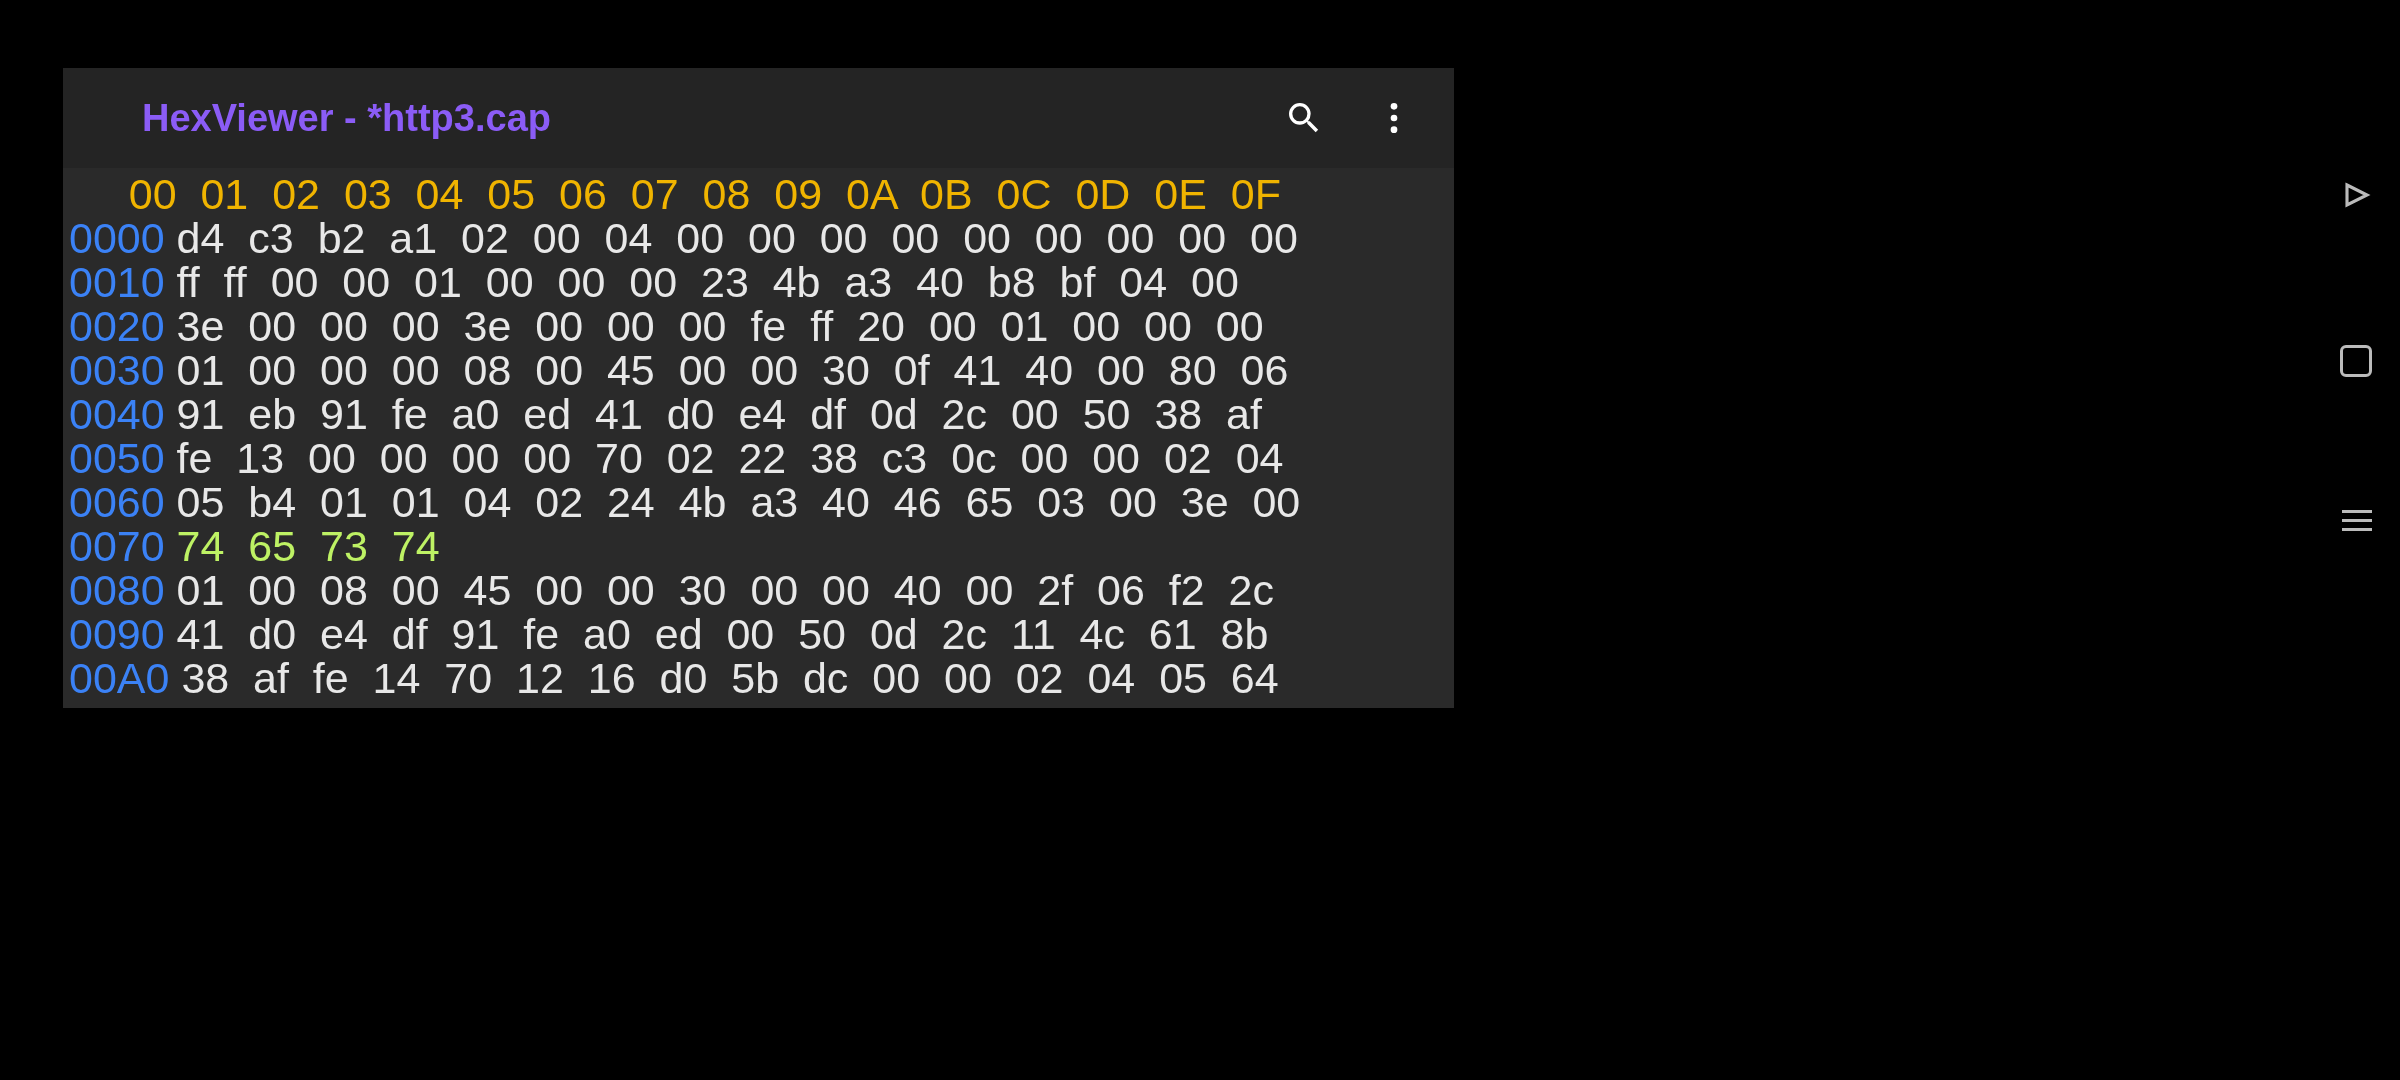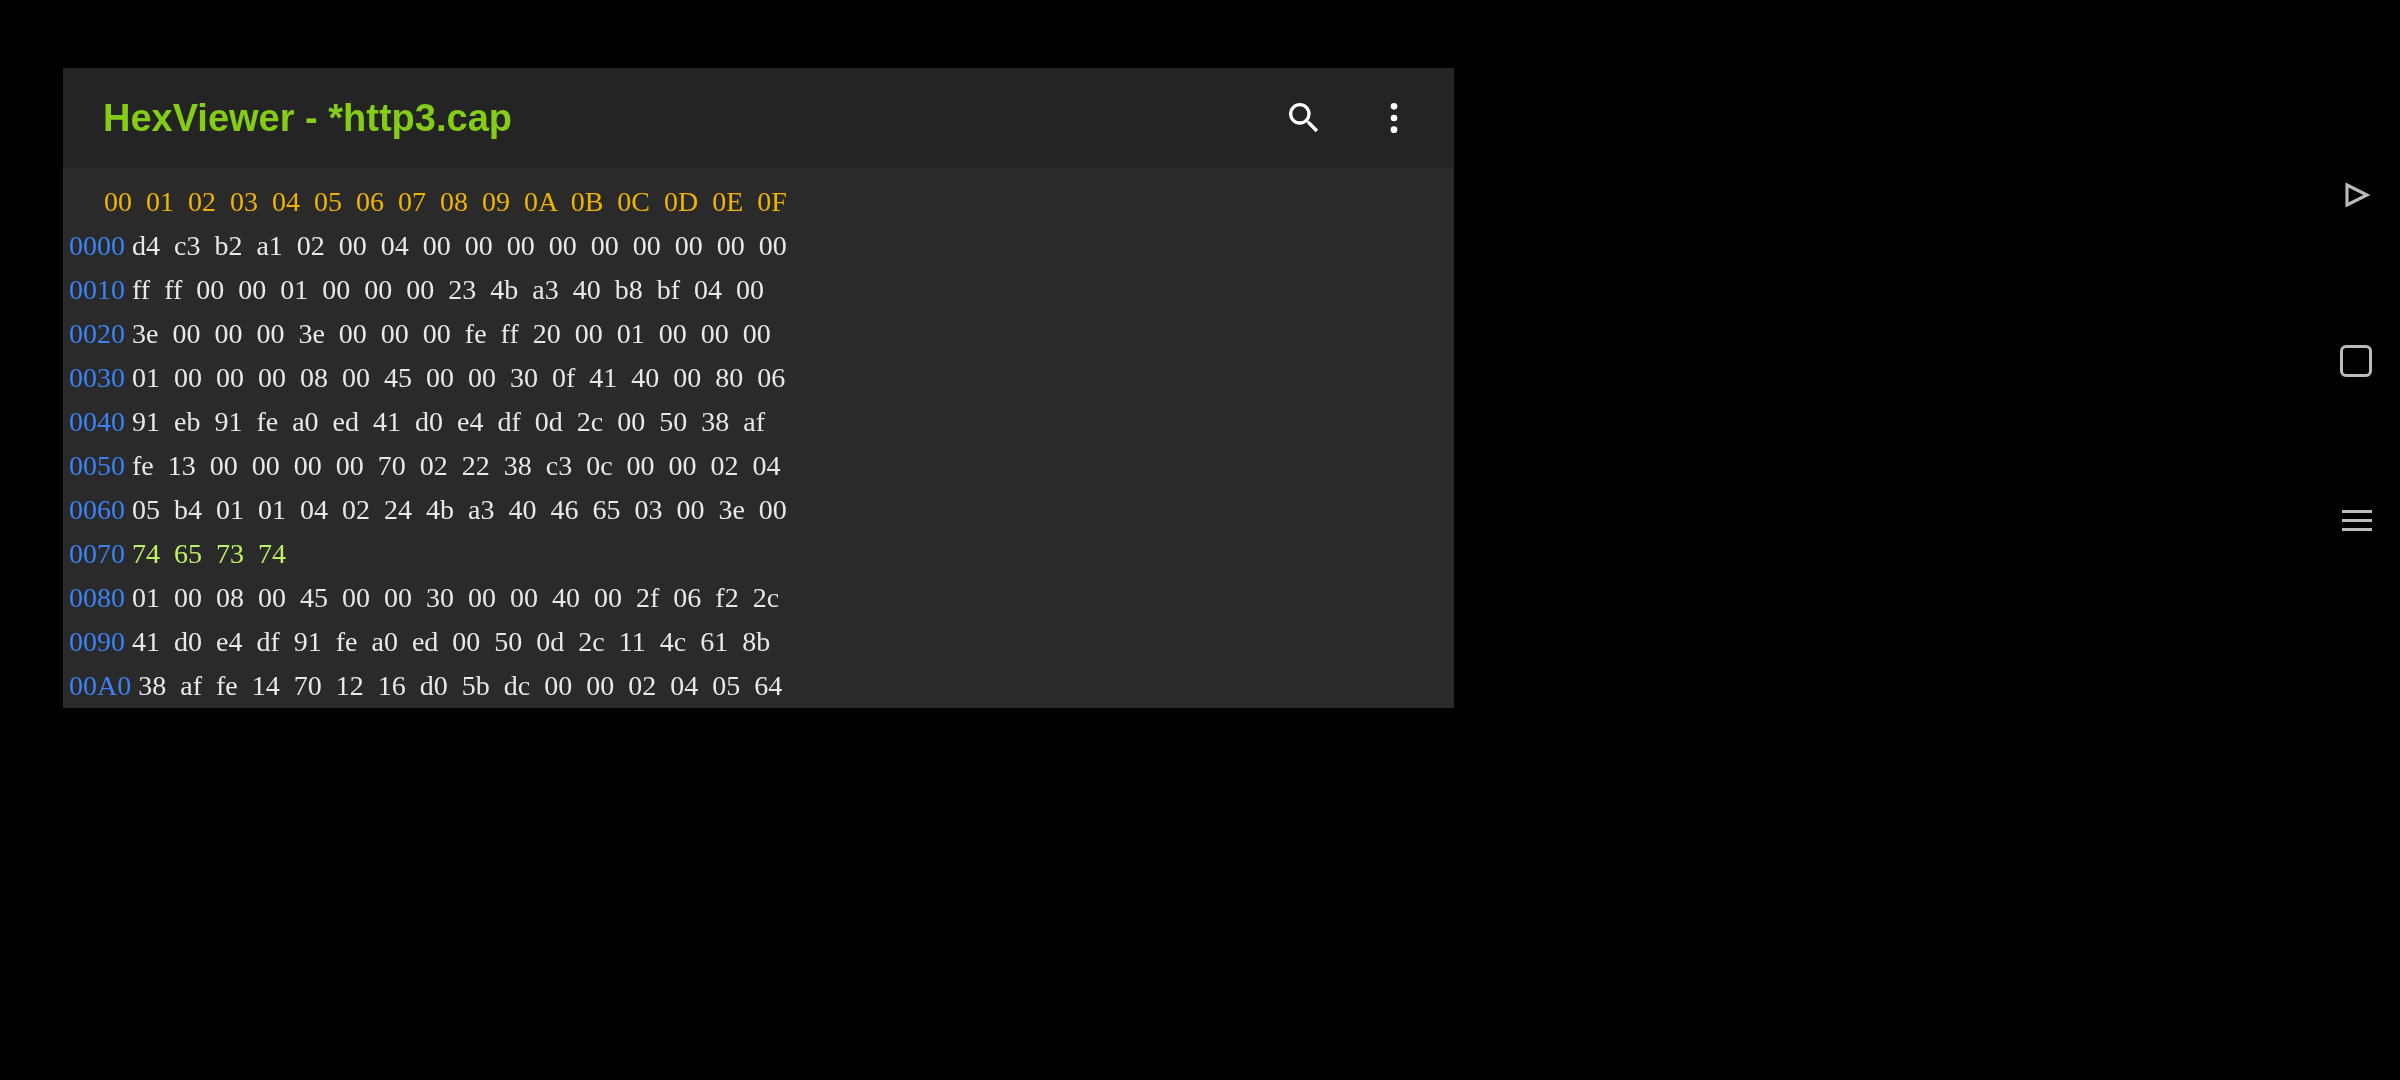--- a/index.html
+++ b/index.html
@@ -21,44 +21,44 @@
     overflow: hidden;
   }
   .titlebar {
     height: 100px;
     background: #242424;
     display: flex;
     align-items: center;
     padding: 0 30px 0 40px;
   }
   .title {
-    color: #84cc16;
+    color: #8b5cf6;
     font-size: 38px;
     font-weight: 600;
     flex: 1;
+    margin-left: 39px;
   }
   .icon-btn {
     width: 60px;
     height: 60px;
     display: flex;
     align-items: center;
     justify-content: center;
     margin-left: 30px;
     cursor: pointer;
   }
   .icon-btn svg { fill: #fff; }
 
   .hex-area {
-    font-family: Liberation Serif, serif;
-    font-size: 28px;
+    font-family: Liberation Sans, sans-serif;
+    font-size: 43px;
     line-height: 44px;
     color: #e8e8e8;
     padding: 4px 0 0 6px;
     white-space: pre;
-    margin-top: 8px;
   }
   .hex-header {
     color: #f0b400;
   }
   .hex-row {}
   .offset { color: #3b82f6; }
   .bytes  { }
   .red    { color: #bef264; }
 
   

